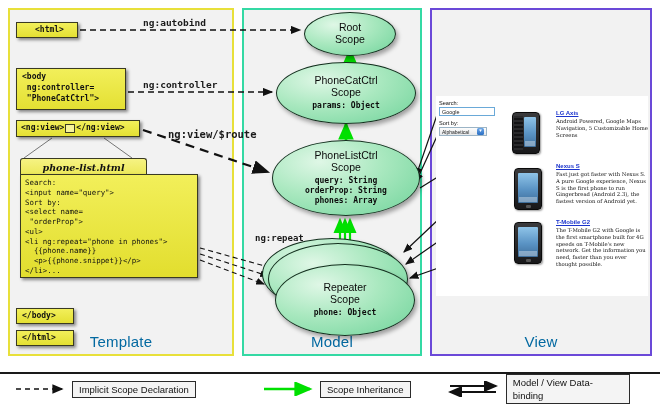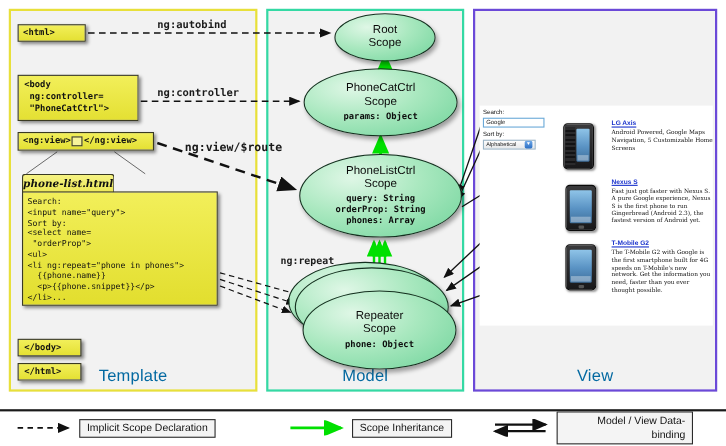--- a/index.html
+++ b/index.html
@@ -15,32 +15,32 @@
   #panel-view{    left:430px;top:8px;  width:222px; height:348px; border:2px solid #6b49d8;}
   .panel-label{position:absolute;width:100%;text-align:center;font-size:15px;color:#0369a1;
                bottom:4px;letter-spacing:.2px;}
 
   
   .ybox{position:absolute;background:linear-gradient(#f2ef5a,#e4e033);
         border:1.5px solid #3a3a22;box-sizing:border-box;
         font-family:"DejaVu Sans Mono",monospace;font-weight:bold;font-size:8px;
         color:#111;box-shadow:2px 2px 3px rgba(0,0,0,.45);
         padding:3px 5px;line-height:1.35;white-space:pre;}
-  #box-html{left:16px;top:22px;width:62px;height:16px;padding:2px 4px;}
+  #box-html{left:16px;top:22px;width:62px;height:16px;padding:2px 18px;}
   #box-body{left:16px;top:68px;width:110px;height:42px;}
   #box-ngview{left:16px;top:120px;width:124px;height:17px;padding:3px 4px;
               display:flex;align-items:center;gap:0px;}
   #box-bodyclose{left:16px;top:308px;width:58px;height:16px;padding:2px 5px;}
   #box-htmlclose{left:16px;top:330px;width:58px;height:16px;padding:2px 5px;}
   .ph-sq{display:inline-block;width:8px;height:7px;border:1.2px solid #3a3a22;
          background:#f6f39a;margin:0 1px;vertical-align:middle;}
 
   
   #callout{position:absolute;left:20px;top:158px;width:178px;height:136px;}
-  #callout-tab{position:absolute;left:0;top:0;width:84px;height:17px;
+  #callout-tab{position:absolute;left:0;top:0;width:127px;height:17px;
       background:linear-gradient(#f6f383,#ecE858);border:1.5px solid #3a3a22;border-bottom:none;
       border-radius:3px 3px 0 0;box-sizing:border-box;
       font-family:"DejaVu Serif",serif;font-style:italic;font-weight:bold;font-size:9.5px;
       color:#111;display:flex;align-items:center;justify-content:center;}
   #callout-body{position:absolute;left:0;top:16px;width:178px;height:104px;
       background:linear-gradient(#f2ef5a,#e2de2e);border:1.5px solid #3a3a22;
       box-shadow:2px 2px 3px rgba(0,0,0,.45);box-sizing:border-box;
       padding:3px 4px;font-family:"DejaVu Sans Mono",monospace;font-size:7.4px;
       line-height:1.32;color:#111;white-space:pre;}
 
@@ -108,21 +108,21 @@
   #lbl-controller{left:143px;top:79px;font-size:9.5px;}
   #lbl-route{left:168px;top:128px;font-size:10.5px;}
   #lbl-repeat{left:209px;top:233px;font-size:9px;padding-left:46px;}
 
   
   #legend{position:absolute;left:0;top:372px;width:630px;height:33px;}
   #legend-rule{position:absolute;left:0;top:0;width:660px;height:2px;background:#1a1a1a;}
   .leg-item{position:absolute;top:9px;height:16px;display:flex;align-items:center;}
   .leg-box{border:1.3px solid #2b2b2b;background:#f4f4f4;
       font-size:9.5px;color:#111;padding:1px 6px;line-height:13px;}
-  #leg1{left:14px;} #leg2{left:262px;} #leg3{left:448px;text-align:right;}
+  #leg1{left:14px;} #leg2{left:262px;} #leg3{left:448px;}
 
   svg.overlay{position:absolute;left:0;top:0;width:660px;height:405px;
               pointer-events:none;overflow:visible;}
 </style>
 </head>
 <body>
 
 <div id="stage">
 
   <div class="panel" id="panel-template">

